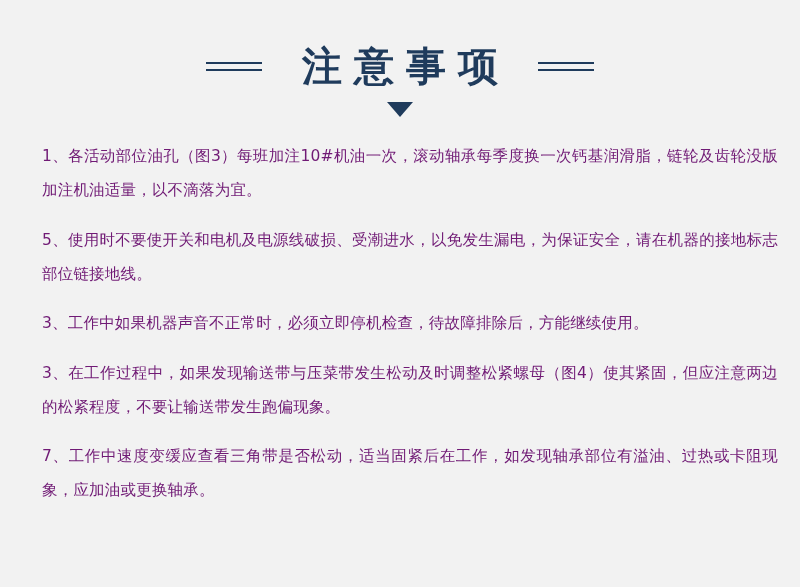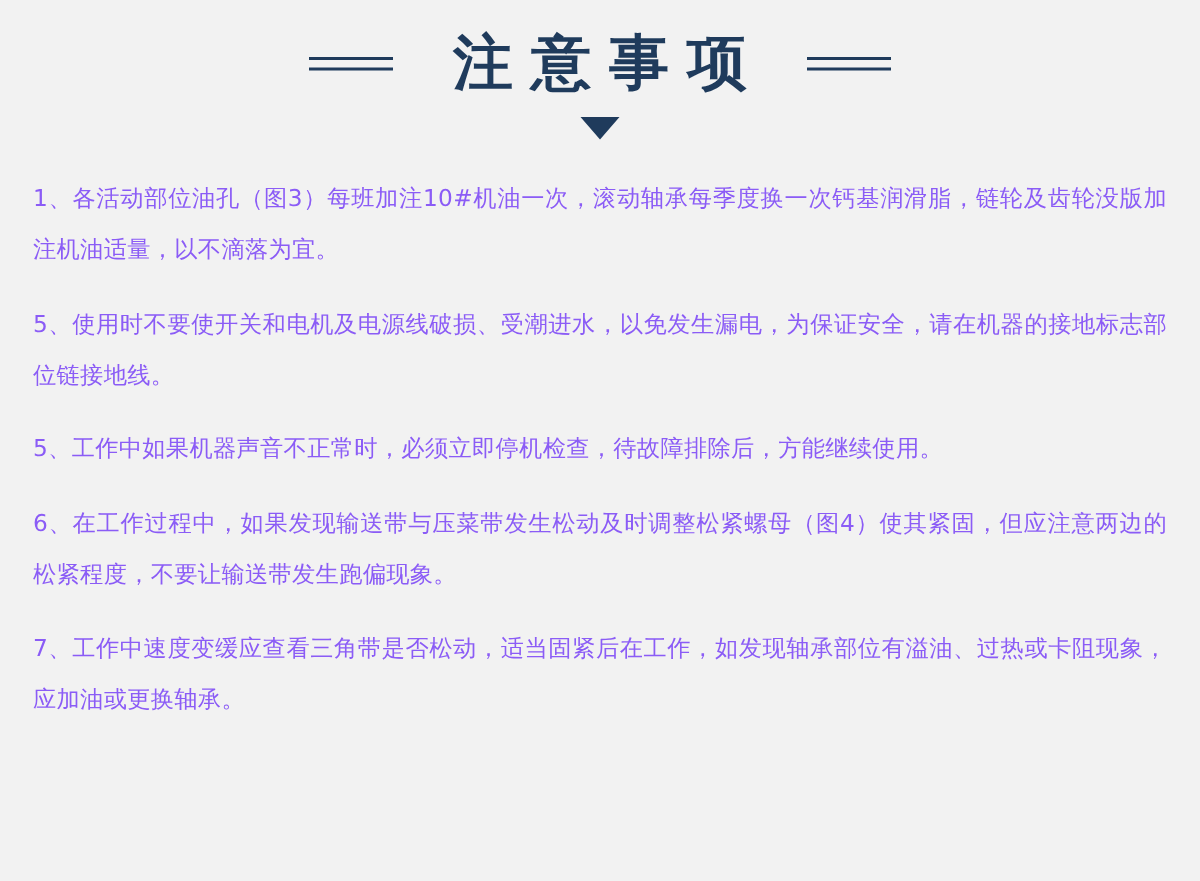--- a/index.html
+++ b/index.html
@@ -19,21 +19,21 @@
     width: 800px;
     height: 587px;
     box-sizing: border-box;
   }
   
   .title-row {
     display: flex;
     align-items: center;
     justify-content: center;
     gap: 28px;
-    padding-top: 20px;
+    padding-top: 44px;
   }
   .title-rule {
     position: relative;
     width: 56px;
     height: 12px;
   }
   .title-rule::before,
   .title-rule::after {
     content: "";
     position: absolute;
@@ -68,41 +68,42 @@
   }
 
   
   .content {
     margin: 22px 22px 0 22px;
     width: 756px;
   }
   .item {
     font-size: 15.5px;
     line-height: 34px;
-    color: #8b5cf6;
+    color: #701a75;
     letter-spacing: 0.2px;
     text-align: justify;
+    margin-left: 20px;
   }
 </style>
 </head>
 <body>
 
 <div class="page">
 
   <div class="title-row">
     <span class="title-rule"></span>
     <span class="title-text">注意事项</span>
     <span class="title-rule"></span>
   </div>
 
   <div class="triangle-wrap">
     <span class="triangle"></span>
   </div>
 
   <div class="content">
     <p class="item">1、各活动部位油孔（图3）每班加注10#机油一次，滚动轴承每季度换一次钙基润滑脂，链轮及齿轮没版加注机油适量，以不滴落为宜。</p>
     <p class="item">5、使用时不要使开关和电机及电源线破损、受潮进水，以免发生漏电，为保证安全，请在机器的接地标志部位链接地线。</p>
-    <p class="item">5、工作中如果机器声音不正常时，必须立即停机检查，待故障排除后，方能继续使用。</p>
-    <p class="item">6、在工作过程中，如果发现输送带与压菜带发生松动及时调整松紧螺母（图4）使其紧固，但应注意两边的松紧程度，不要让输送带发生跑偏现象。</p>
+    <p class="item">3、工作中如果机器声音不正常时，必须立即停机检查，待故障排除后，方能继续使用。</p>
+    <p class="item">3、在工作过程中，如果发现输送带与压菜带发生松动及时调整松紧螺母（图4）使其紧固，但应注意两边的松紧程度，不要让输送带发生跑偏现象。</p>
     <p class="item">7、工作中速度变缓应查看三角带是否松动，适当固紧后在工作，如发现轴承部位有溢油、过热或卡阻现象，应加油或更换轴承。</p>
   </div>
 
 </div>
 
 </body></html>

